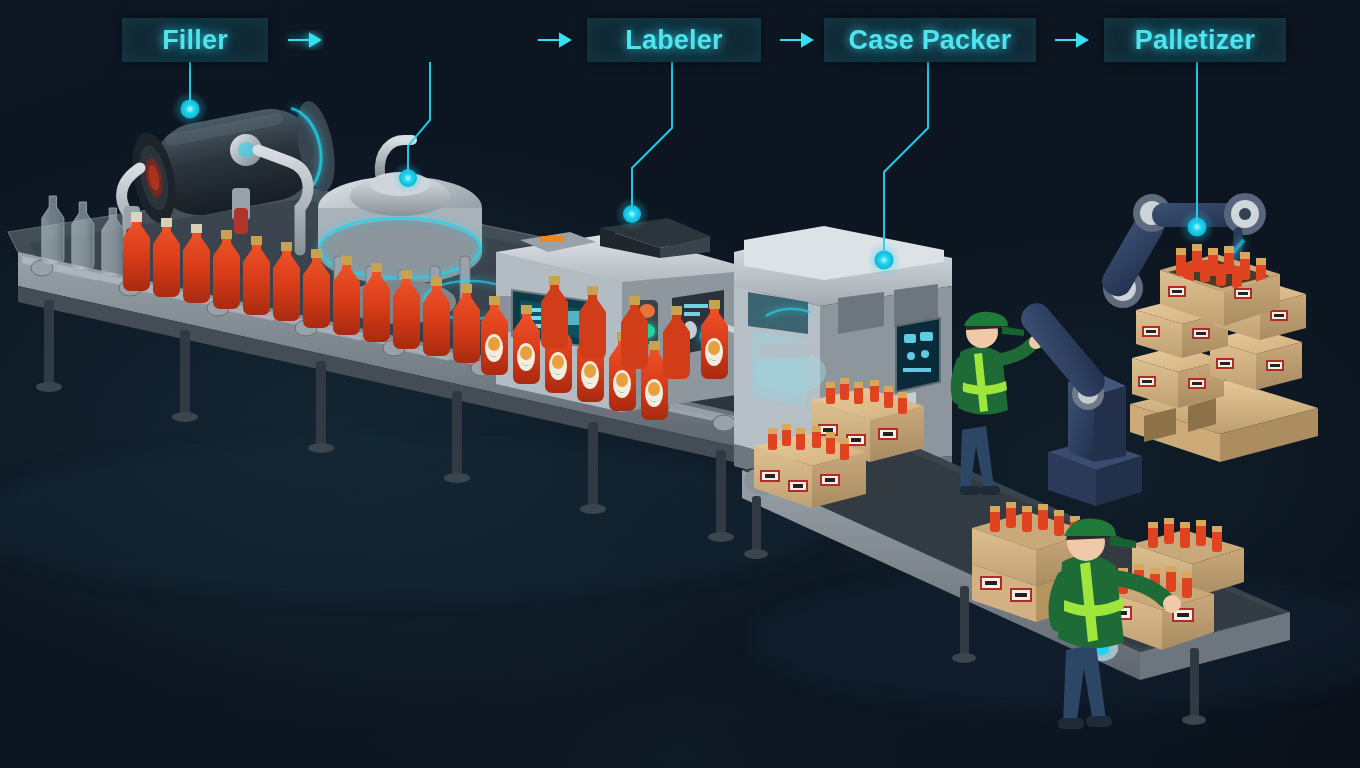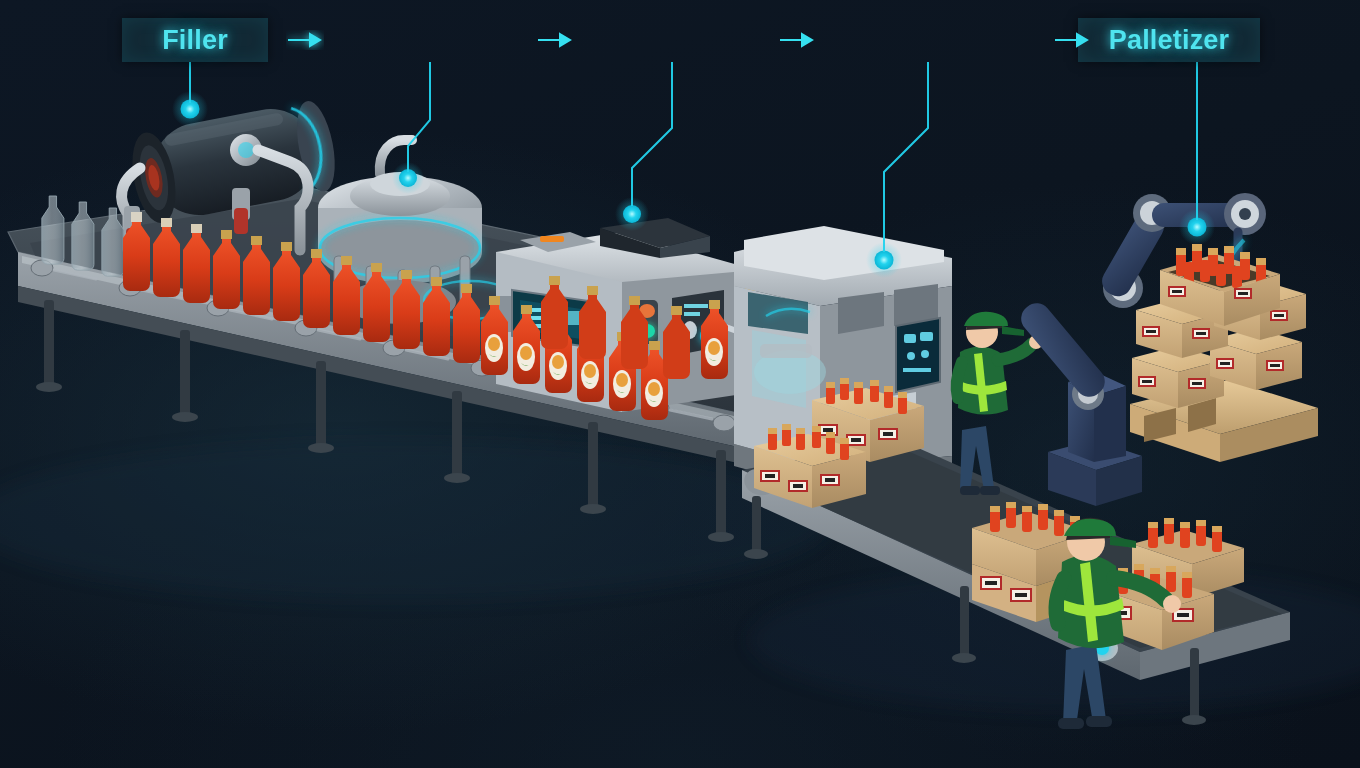--- a/index.html
+++ b/index.html
@@ -787,21 +787,27 @@
       <path d="M928 62 L928 128 L884 172 L884 252"></path>
       <path d="M1197 62 L1197 220"></path>
     </g>
   </svg>
 
   <div class="chipbar">
 
     <div class="chip" style="left:122px;width:146px;">
       <span>Filler</span>
     </div>
-    <div class="chip" style="left:1078px;width:182px;">
+    <div class="chip" style="left:587px;width:174px;">
+      <span>Labeler</span>
+    </div>
+    <div class="chip" style="left:824px;width:212px;">
+      <span>Case Packer</span>
+    </div>
+    <div class="chip" style="left:1104px;width:182px;">
       <span>Palletizer</span>
     </div>
 
     <svg class="arrow" style="left:286px;" viewBox="0 0 38 20">
       <g stroke="#36e0f0" stroke-width="2" fill="none" filter="url(#fGlow)">
         <line x1="2" y1="10" x2="28" y2="10"></line>
           <path d="M24 4 L34 10 L24 16 Z" fill="#36e0f0"></path>
       </g>
     </svg>
     <svg class="arrow" style="left:536px;" viewBox="0 0 38 20">

